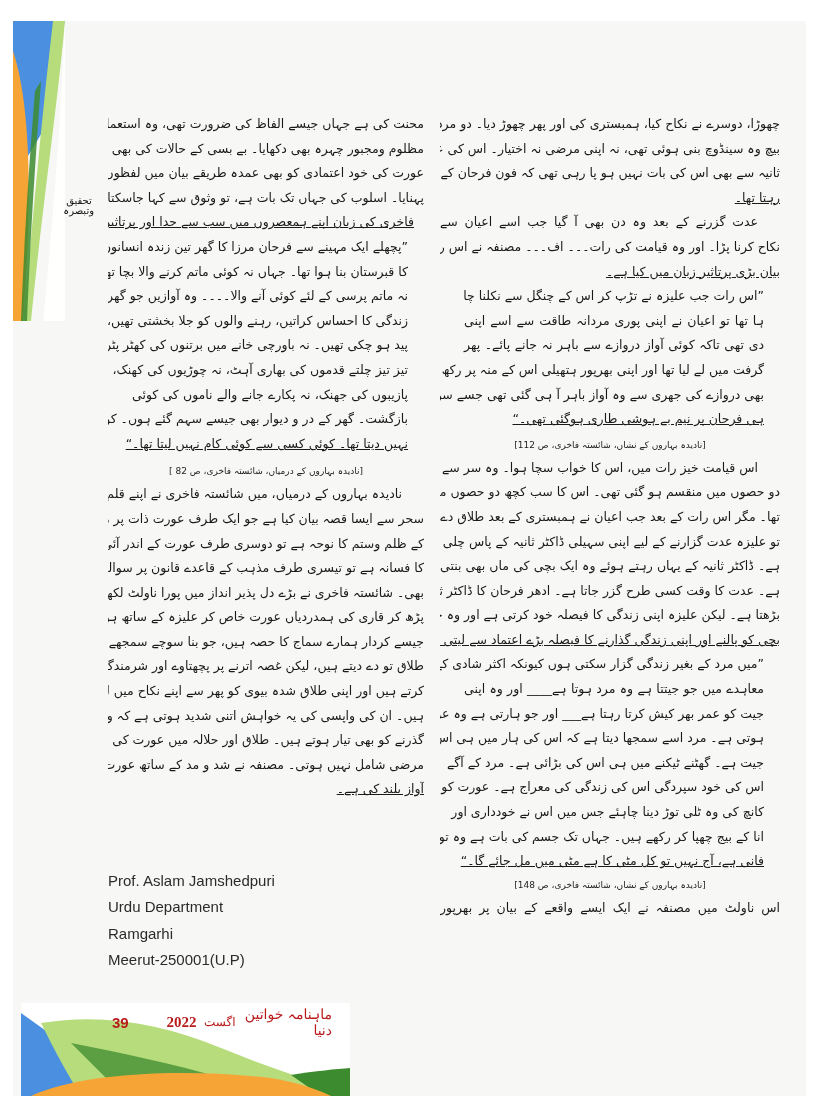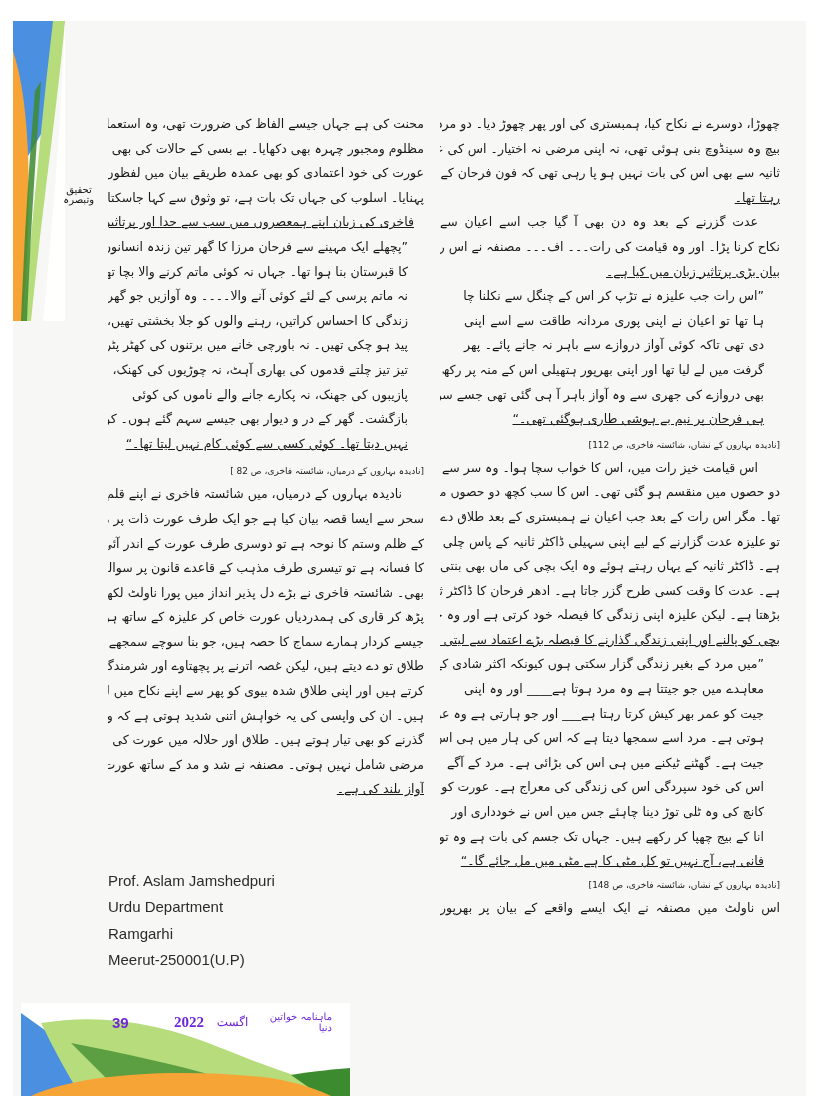--- a/index.html
+++ b/index.html
@@ -1,37 +1,37 @@
 <!DOCTYPE html>
 <html><head>
 <meta charset="utf-8">
 <style>
   html, body { margin: 0; padding: 0; background: #ffffff; }
   body { width: 826px; height: 1118px; position: relative; overflow: hidden; font-family: "DejaVu Sans", sans-serif; }
   .page { position: absolute; left: 13px; top: 21px; width: 793px; height: 1075px; background: #f7f8f6; }
   .left-ribbon { position: absolute; left: 13px; top: 21px; width: 52px; height: 300px; overflow: hidden; }
   .bottom-ribbon { position: absolute; left: 21px; top: 1003px; width: 329px; height: 93px; overflow: hidden; background: #ffffff; }
-  .side-label { position: absolute; left: 64px; top: 185px; width: 30px; direction: rtl; text-align: center; font-family: "DejaVu Serif", serif; font-size: 10px; line-height: 10px; color: #111; }
+  .side-label { position: absolute; left: 64px; top: 196px; width: 30px; direction: rtl; text-align: center; font-family: "DejaVu Serif", serif; font-size: 10px; line-height: 10px; color: #111; }
   .col { position: absolute; direction: rtl; text-align: justify; font-family: "DejaVu Sans", sans-serif; color: #1a1a1a; }
   .col-left { left: 108px; top: 112px; width: 316px; }
   .col-right { left: 440px; top: 112px; width: 340px; }
   .line { font-size: 12.5px; line-height: 24.6px; height: 24.6px; white-space: nowrap; overflow: hidden; text-align-last: justify; }
   .quote .line { padding-right: 16px; padding-left: 24px; }
   .line.short { text-align-last: right; text-decoration: underline; }
   .cite { font-size: 9px; line-height: 22px; height: 22px; white-space: nowrap; text-align: right; color: #222; }
-  .cite.left-align { text-align: right; }
+  .cite.left-align { text-align: center; }
   .para-indent { padding-right: 22px; }
   .author { position: absolute; left: 108px; top: 868px; width: 320px; direction: ltr; font-family: "Liberation Sans", sans-serif; color: #2b2b2b; }
   .author div { font-size: 15px; line-height: 26.4px; height: 26.4px; }
   .author .name { font-weight: normal; }
-  .footer-line { position: absolute; left: 112px; top: 1010px; width: 220px; height: 24px; display: flex; align-items: center; direction: ltr; font-family: "Liberation Sans", sans-serif; color: #6d28d9; }
+  .footer-line { position: absolute; left: 112px; top: 1010px; width: 220px; height: 24px; display: flex; align-items: center; direction: ltr; font-family: "Liberation Sans", sans-serif; color: #b91c1c; }
   .footer-line .pg { font-weight: bold; font-size: 15px; width: 64px; }
   .footer-line .yr { font-weight: bold; font-size: 15px; width: 44px; font-family: Liberation Serif, serif; }
   .footer-line .mon { font-size: 12px; width: 40px; font-family: "DejaVu Serif", serif; }
-  .footer-line .mag { font-size: 10px; direction: rtl; font-family: "DejaVu Serif", serif; }
+  .footer-line .mag { font-size: 14px; direction: rtl; font-family: "DejaVu Serif", serif; }
 </style>
 </head>
 <body>
 
 <div class="page"></div>
 
 <div class="left-ribbon">
   <svg width="52" height="300" viewBox="0 0 52 300">
     <rect x="0" y="0" width="52" height="300" fill="#f7f8f6"></rect>
     <path d="M0,0 L52,0 L30,110 L0,160 Z" fill="#4a8fe0"></path>

